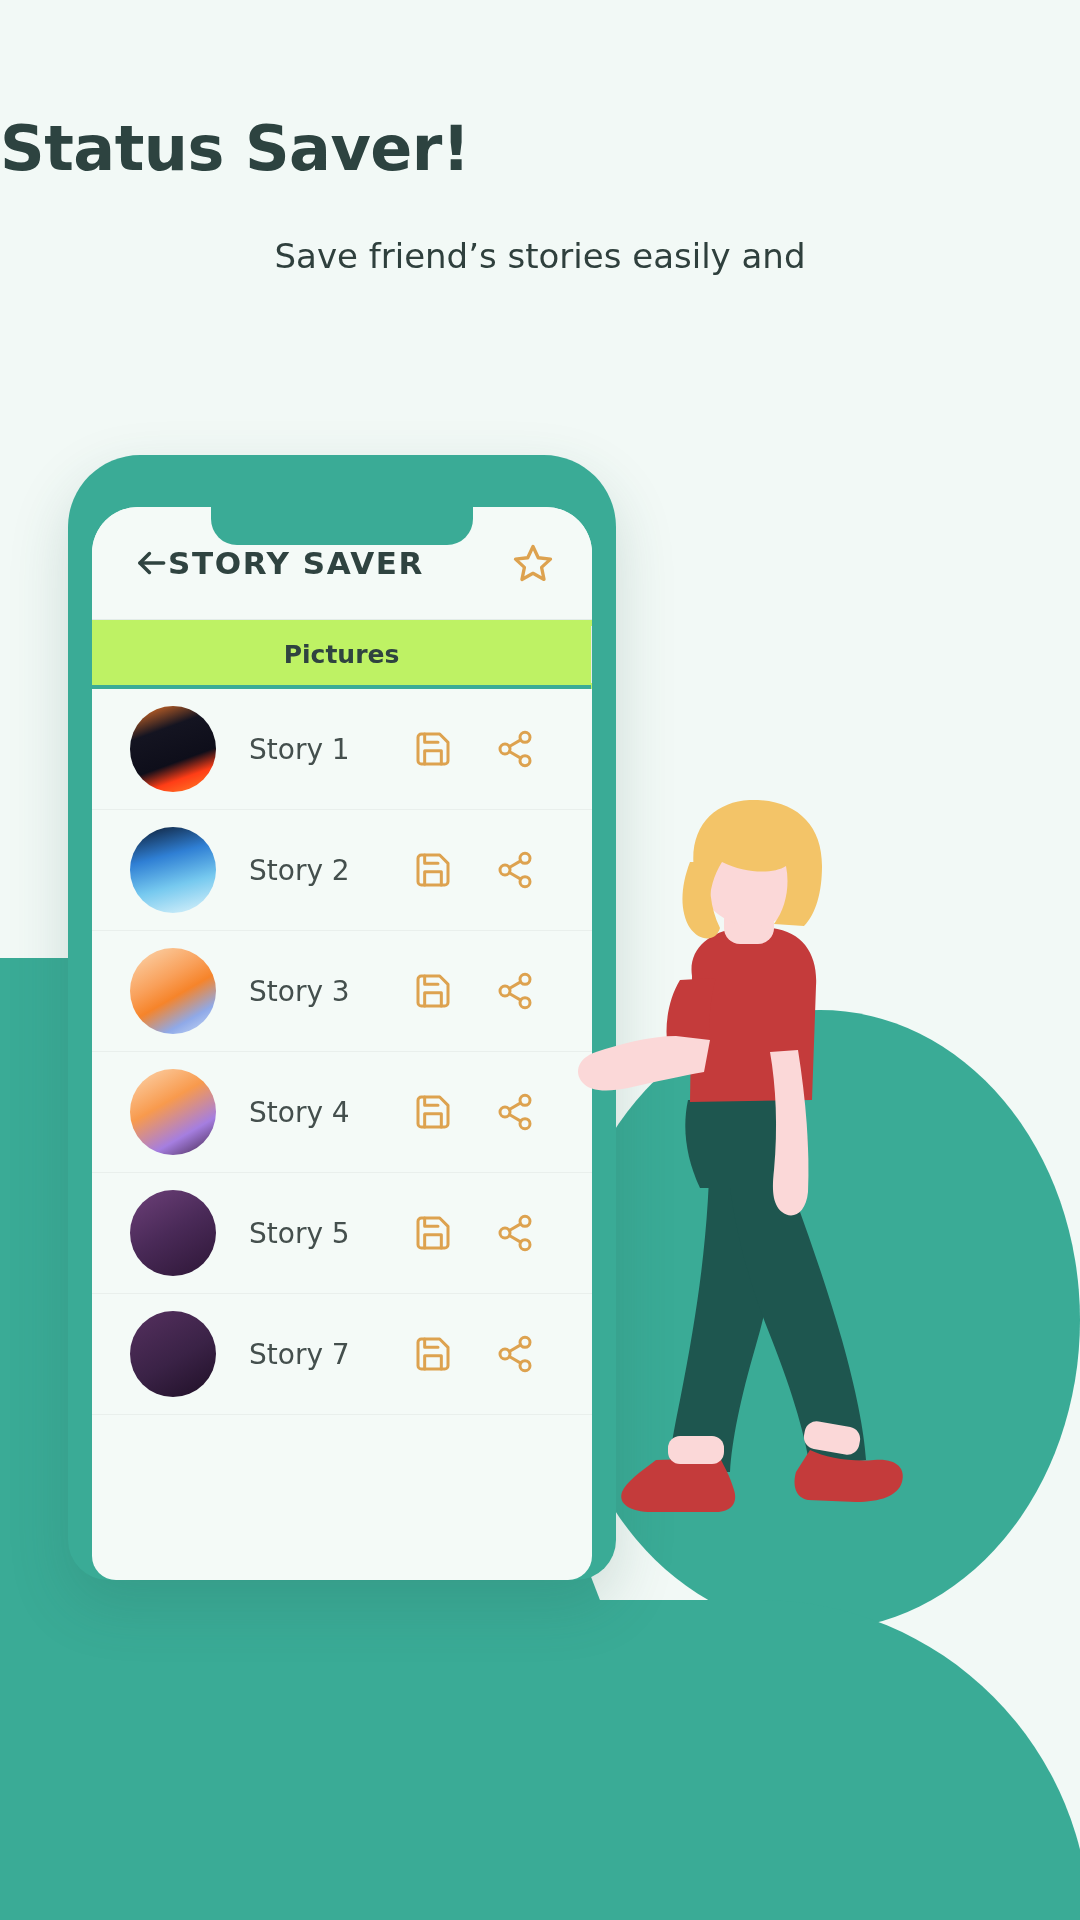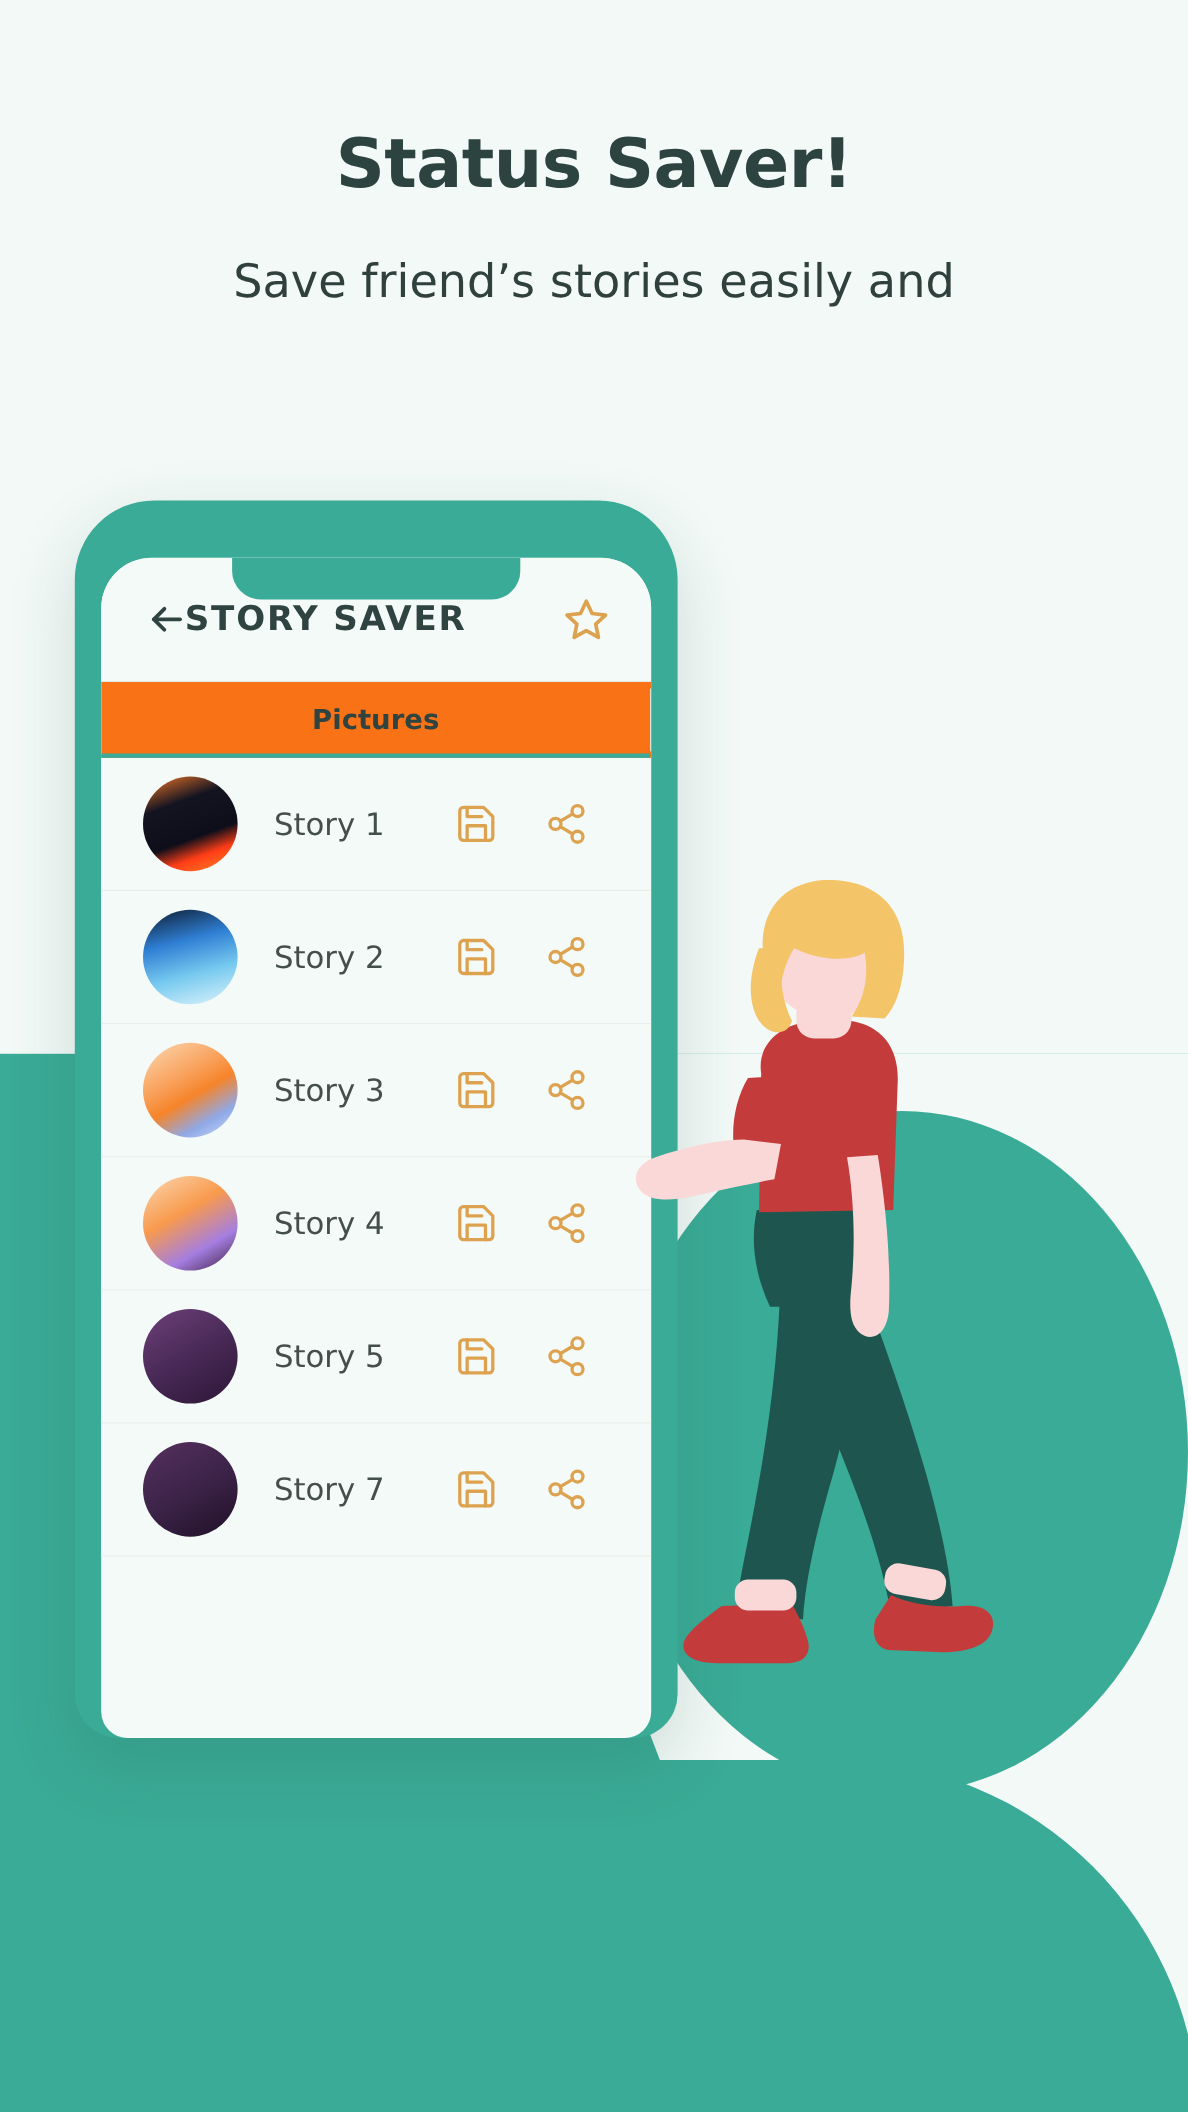--- a/index.html
+++ b/index.html
@@ -26,26 +26,26 @@
     position:absolute; left:560px; top:1010px; width:520px; height:620px;
     background:#3aab96; border-radius:50%;
   }
   .bg-bottom-curve{
     position:absolute; left:430px; top:1600px; width:660px; height:330px;
     background:#3aab96; border-top-right-radius:330px;
   }
 
   
   .headline{
-    position:absolute; left:0; top:112px; width:1080px; text-align:center;
+    position:absolute; left:0; top:112px; width:1080px; 
     font-size:62px; font-weight:bold; color:#2d4340; letter-spacing:-0.5px;
   }
   .subhead{
     position:absolute; left:0; top:216px; width:1080px; text-align:center;
-    font-size:42px; color:#2f403d; line-height:80px; font-weight:400;
+    font-size:34px; color:#2f403d; line-height:80px; font-weight:400;
   }
   .subhead div{ white-space:nowrap; }
 
   
   .phone{
     position:absolute; left:68px; top:455px; width:548px; height:1125px;
     background:#3aab96;
     border-radius:72px 72px 40px 40px;
     box-shadow:0 24px 60px rgba(40,90,80,.18);
   }
@@ -68,21 +68,21 @@
     padding:0 36px; background:#f4faf7;
   }
   .back-icon{ width:46px; height:46px; display:flex; align-items:center; justify-content:center; cursor:pointer;}
   .appbar-title{
     flex:1; text-align:left; font-size:31px; font-weight:bold;
     color:#2f4340; letter-spacing:1.6px; margin-left:-6px;
   }
   .star-icon{ width:46px; height:46px; display:flex; align-items:center; justify-content:center; cursor:pointer;}
 
   
-  .tabs{ display:flex; height:70px; border-top:1px solid #e3ece8; background:#f97316;}
+  .tabs{ display:flex; height:70px; border-top:1px solid #e3ece8; background:#bef264;}
   .tab{
     flex:1; display:flex; align-items:center; justify-content:center;
     font-size:25px; font-weight:bold; color:#2f4340; cursor:pointer;
     position:relative;
   }
   .tab.active::after{
     content:""; position:absolute; left:0; right:0; bottom:0; height:4px; background:#3aab96;
   }
   .tab-divider{ width:1px; background:#e3ece8; margin:6px 0; }
 

